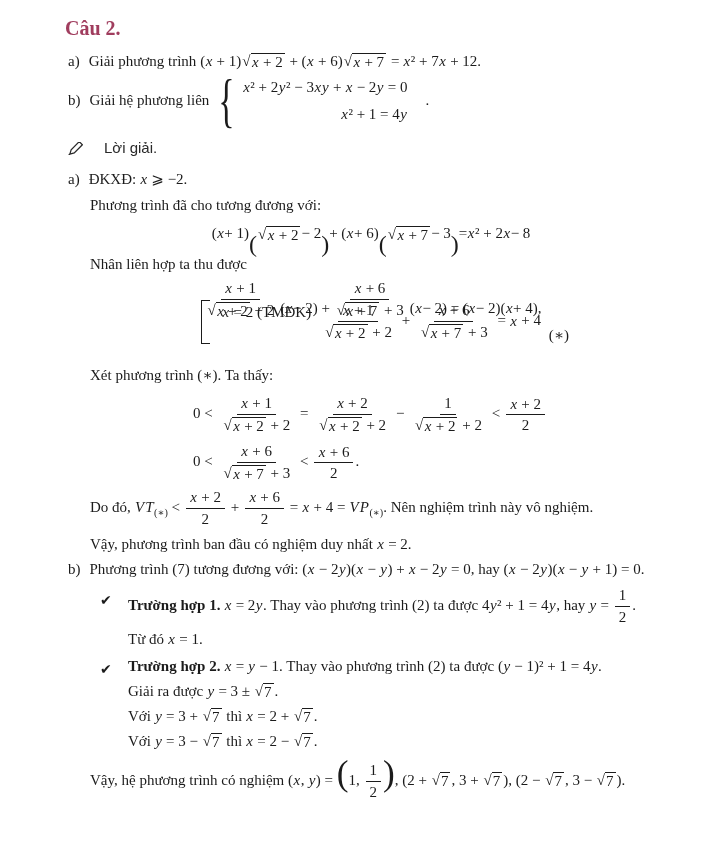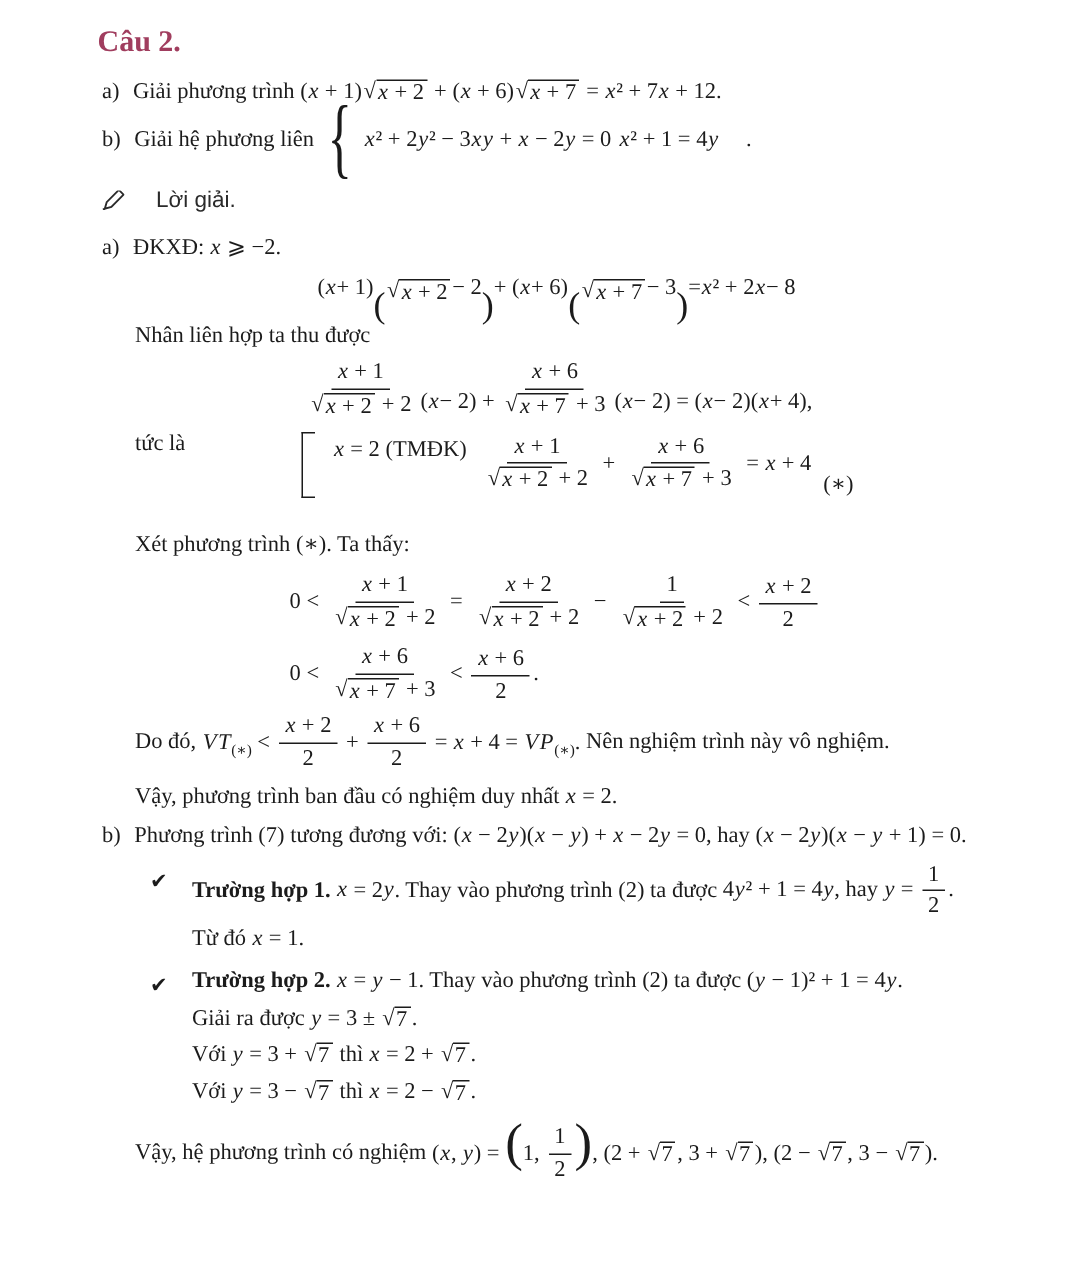--- a/index.html
+++ b/index.html
@@ -30,21 +30,21 @@
 
   
   .disp{display:flex;justify-content:center;align-items:flex-end;margin-top:8px;}
   .mt10{margin-top:10px;} .mt14{margin-top:21px;} .mt4{margin-top:4px;} .mt6{margin-top:6px;}
 
   
   .itemflex{display:flex;align-items:center;margin:4px 0 0 3px;}
   .cases{display:inline-flex;align-items:center;margin-left:9px;}
   .cbrace{display:inline-block;font-size:34px;transform:scaleY(1.75);
           transform-origin:center;line-height:1;margin:0 8px 0 0;font-weight:400;}
-  .crows{display:flex;flex-direction:row;gap:5px;align-items:flex-start;}
+  .crows{display:flex;flex-direction:column;gap:5px;align-items:flex-end;}
   .bafter{margin-left:18px;}
 
   
   .loigiai{margin:12px 0 0 3px;font-family:"Liberation Sans","DejaVu Sans",sans-serif;
            font-size:15px;color:#2a2a2a;display:flex;align-items:center;gap:21px;}
 
   
   .sys{position:relative;display:flex;justify-content:center;margin-top:-20px;}
   .sysin{display:flex;align-items:stretch;}
   .sbracket{width:8px;border-left:1.8px solid #1b1b1b;border-top:1.8px solid #1b1b1b;
@@ -97,20 +97,21 @@
       <path d="M23 4 L10 17 L3 19 L5 12 L18 -1 Z" fill="none" stroke="#2a2a2a" stroke-width="2"></path>
       <path d="M3 19 L1 20" stroke="#2a2a2a" stroke-width="2"></path>
     </svg>
     <span>Lời giải.</span>
   </p>
 
   <div class="item mt10">
     <span class="ilabel">a)</span><span>ĐKXĐ: </span><span class="m"><i>x</i> ⩾ −2.</span>
   </div>
 
+  <p class="para mt4">Phương trình đã cho tương đương với:</p>
 
   <div class="disp m mt6">(<i>x</i> + 1) <span class="bp">(</span><span class="sqrt">
         <span class="rs">√</span>
         <span class="rb"><i>x</i> + 2</span>
       </span> − 2<span class="bp">)</span> + (<i>x</i> + 6) <span class="bp">(</span><span class="sqrt">
         <span class="rs">√</span>
         <span class="rb"><i>x</i> + 7</span>
       </span> − 3<span class="bp">)</span> = <i>x</i>² + 2<i>x</i> − 8</div>
 
   <p class="para mt10">Nhân liên hợp ta thu được</p>
@@ -122,21 +123,20 @@
             <span class="rb"><i>x</i> + 2</span>
           </span> + 2</span>
       </span> (<i>x</i> − 2) + <span class="frac">
         <span class="fn"><i>x</i> + 6</span>
         <span class="fd"><span class="sqrt">
             <span class="rs">√</span>
             <span class="rb"><i>x</i> + 7</span>
           </span> + 3</span>
       </span> (<i>x</i> − 2) = (<i>x</i> − 2)(<i>x</i> + 4),</div>
 
-  <p class="para mt6">tức là</p>
 
   <div class="sys">
     <span class="sysin">
       <span class="sbracket"></span>
       <span class="sysrows">
         <span class="m"><i>x</i> = 2 <span class="rm">(TMĐK)</span></span>
         <span class="m"><span class="frac">
               <span class="fn"><i>x</i> + 1</span>
               <span class="fd"><span class="sqrt">
                   <span class="rs">√</span>

